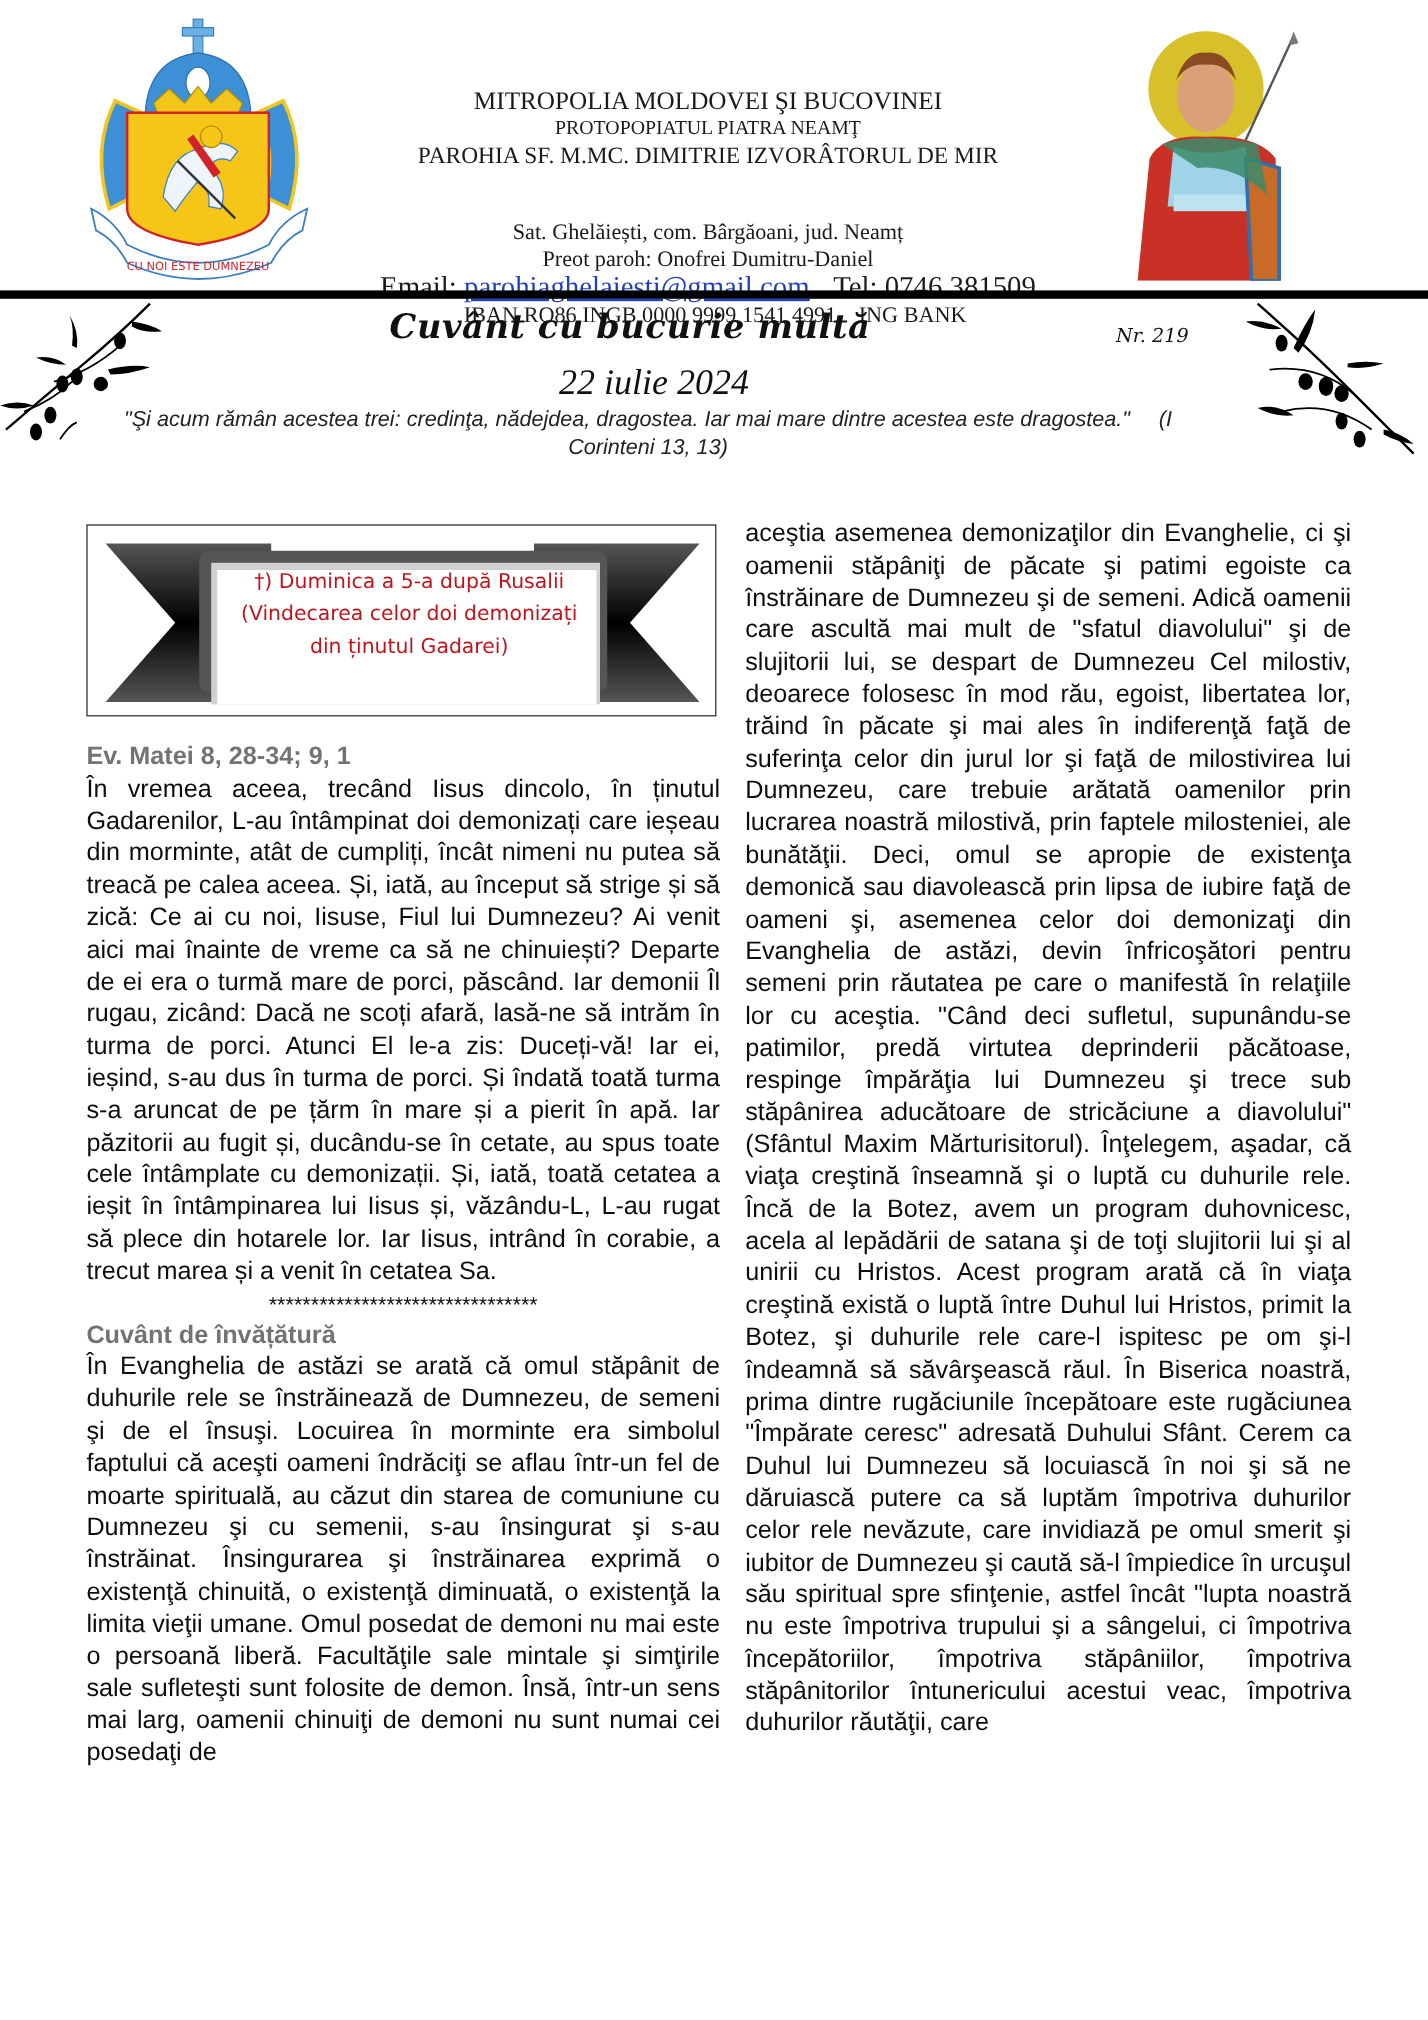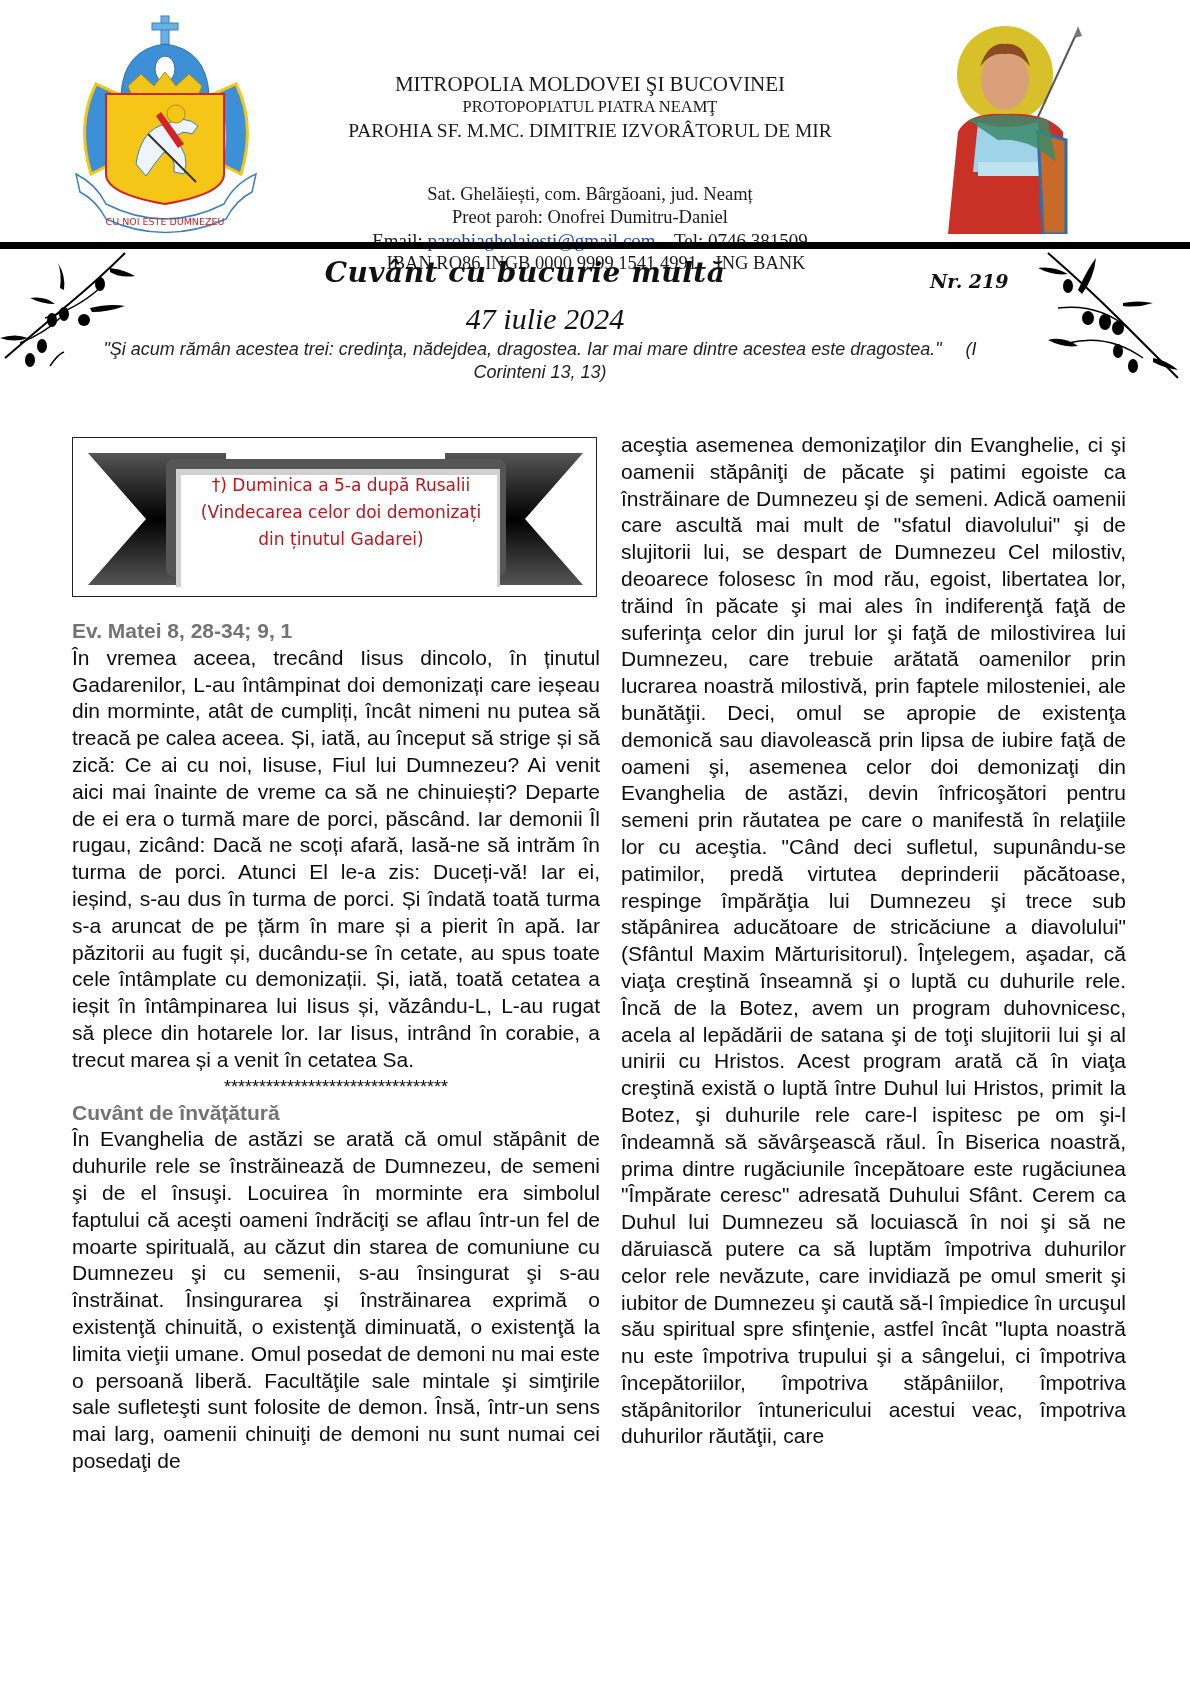--- a/index.html
+++ b/index.html
@@ -7,30 +7,30 @@
   .abs { position: absolute; }
 
   
   .hdr-text { position: absolute; left: 290px; top: 72px; width: 600px; text-align: center;
     font-family: "Liberation Serif", "DejaVu Serif", serif; color: #1a1a1a; }
   .hdr-text .l1 { font-size: 21px; line-height: 24px; }
   .hdr-text .l2 { font-size: 16.5px; line-height: 22px; }
   .hdr-text .l3 { font-size: 19.5px; line-height: 25px; }
   .hdr-text .l4 { font-size: 18.5px; line-height: 23px; margin-top: 40px; }
   .hdr-text .l5 { font-size: 18.5px; line-height: 23px; }
-  .hdr-text .l6 { font-size: 19px; line-height: 23px; }
+  .hdr-text .l6 { font-size: 24px; line-height: 23px; }
   .hdr-text .l7 { font-size: 18.5px; line-height: 23px; text-align: center; padding-left: 12px; }
   .email { color: #1f3fbf; text-decoration: underline; }
   .gap { display: inline-block; width: 14px; }
 
   .rule { position: absolute; left: 0; top: 242px; width: 1190px; height: 7px; background: #000; }
 
   .title { position: absolute; left: 205px; top: 245px; width: 640px; text-align: center;
     font-family: "DejaVu Serif", serif; font-weight: bold; font-style: italic; font-size: 28px; letter-spacing: 0.5px; line-height: 56px; }
-  .issue { position: absolute; left: 930px; top: 270px; font-family: "DejaVu Serif", serif; font-weight: bold; font-style: italic; font-size: 19px; }
+  .issue { position: absolute; left: 930px; top: 270px; font-family: "DejaVu Serif", serif; font-weight: normal; font-style: italic; font-size: 16px; }
   .date { position: absolute; left: 300px; top: 302px; width: 490px; text-align: center;
     font-family: "Liberation Serif", serif; font-style: italic; font-size: 30px; line-height: 34px; }
   .motto { position: absolute; left: 100px; top: 338px; width: 880px; text-align: center;
     font-family: "Liberation Sans", sans-serif; font-style: italic; font-size: 18px; line-height: 23px; color: #222; }
   .motto .ref { margin-left: 24px; }
 
   
   .banner-frame { position: absolute; left: 72px; top: 437px; width: 525px; height: 160px; border: 1.5px solid #222; box-sizing: border-box; background: #fff; }
   .banner-text { position: absolute; left: 186px; top: 472px; width: 310px; text-align: center;
     font-family: "DejaVu Sans", sans-serif; font-size: 17px; line-height: 27px; color: #c0141c; }
@@ -138,21 +138,21 @@
     <path d="M0 20 Q15 18 30 26 Q15 28 0 20 Z" fill="#000"></path>
     <path d="M40 42 Q50 20 58 10 Q56 30 44 46 Z" fill="#000"></path>
     <path d="M85 55 Q100 52 115 55 Q100 60 85 58 Z" fill="#000"></path>
     <path d="M10 92 Q25 88 40 98 Q25 100 10 92 Z" fill="#000"></path>
     <path d="M115 110 Q128 112 140 122 Q126 120 115 114 Z" fill="#000"></path>
   </svg>
 </div>
 
 <div class="title">Cuvânt cu bucurie multă</div>
 <div class="issue">Nr. 219</div>
-<div class="date">47 iulie 2024</div>
+<div class="date">22 iulie 2024</div>
 <div class="motto">
   <span>"Şi acum rămân acestea trei: credinţa, nădejdea, dragostea. Iar mai mare dintre acestea este dragostea."</span><span class="ref">(I Corinteni 13, 13)</span>
 </div>
 
 <div class="banner-frame"></div>
 <svg class="abs" style="left:78px;top:445px;" width="515" height="148" viewBox="0 0 515 148">
   <defs>
     <linearGradient id="rg" x1="0" y1="0" x2="0" y2="1">
       <stop offset="0" stop-color="#555"></stop>
       <stop offset="0.5" stop-color="#000"></stop>

